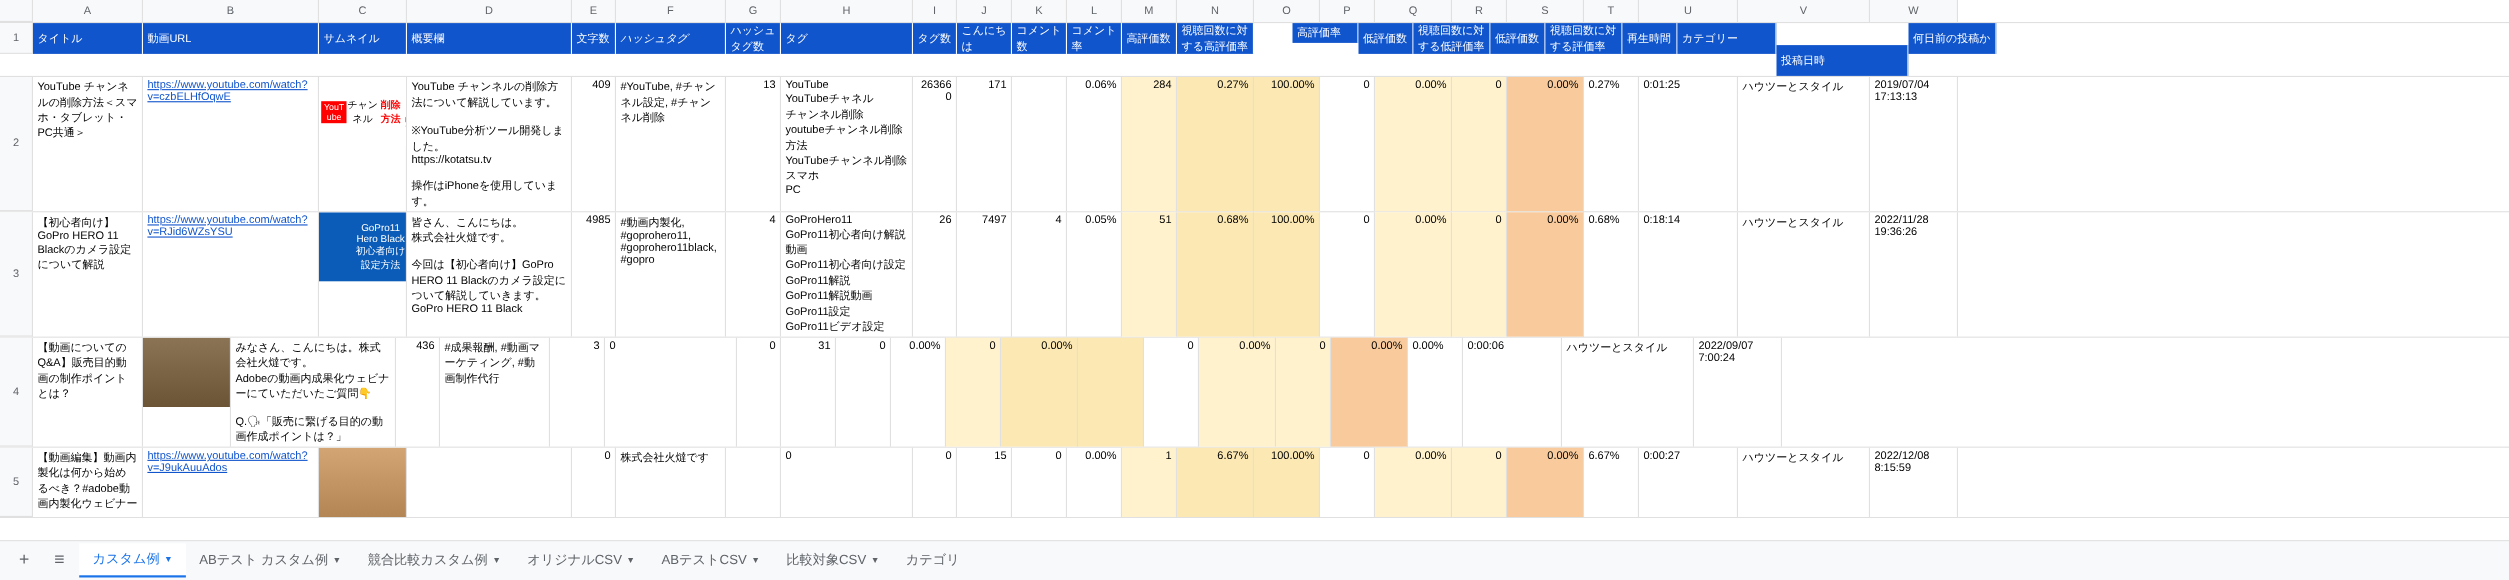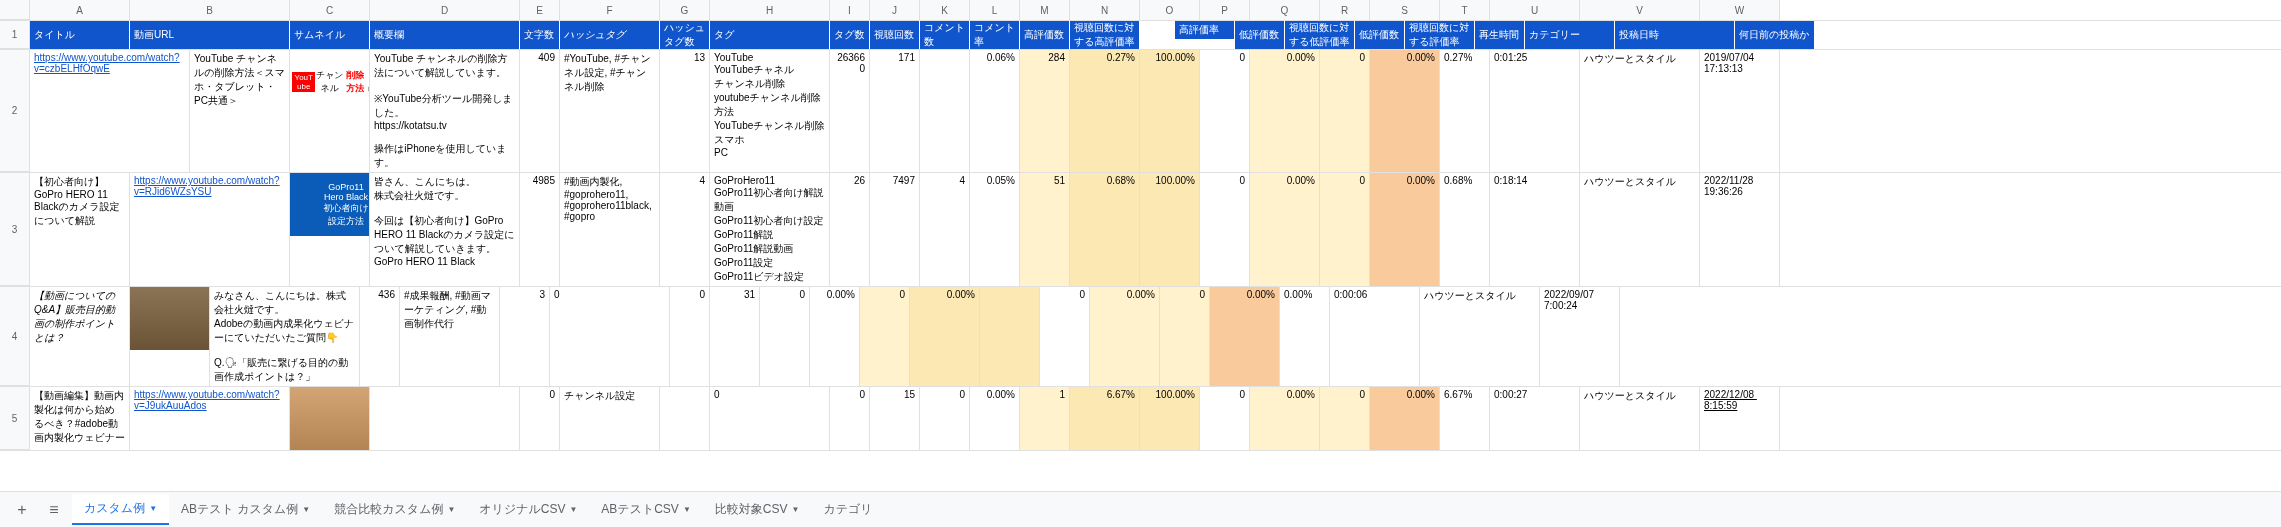--- a/index.html
+++ b/index.html
@@ -64,41 +64,41 @@
     <div class="row-hdr" style="height:28px;">1</div>
   <div class="hdr-cell" style="width: 100px; height: 28px;">タイトル</div>
       <div class="hdr-cell" style="width: 160px; height: 28px;">動画URL</div>
       <div class="hdr-cell" style="width: 80px; height: 28px;">サムネイル</div>
       <div class="hdr-cell" style="width: 150px; height: 28px;">概要欄</div>
       <div class="hdr-cell" style="width: 40px; height: 28px;">文字数</div>
       <div class="hdr-cell" style="width: 100px; height: 28px; font-style: italic;">ハッシュタグ</div>
       <div class="hdr-cell" style="width: 50px; height: 28px;">ハッシュタグ数</div>
       <div class="hdr-cell" style="width: 120px; height: 28px;">タグ</div>
       <div class="hdr-cell" style="width: 40px; height: 28px;">タグ数</div>
-      <div class="hdr-cell" style="width: 50px; height: 28px;">視聴回数</div>
+      <div class="hdr-cell" style="width: 50px; height: 28px;">こんにちは</div>
       <div class="hdr-cell" style="width: 50px; height: 28px;">コメント数</div>
       <div class="hdr-cell" style="width: 50px; height: 28px;">コメント率</div>
       <div class="hdr-cell" style="width: 50px; height: 28px;">高評価数</div>
       <div class="hdr-cell" style="width: 70px; height: 28px;">視聴回数に対する高評価率</div>
       <div class="hdr-cell" style="width: 60px; height: 18px; margin-left: 35px;">高評価率</div>
       <div class="hdr-cell" style="width: 50px; height: 28px;">低評価数</div>
       <div class="hdr-cell" style="width: 70px; height: 28px;">視聴回数に対する低評価率</div>
       <div class="hdr-cell" style="width: 50px; height: 28px;">低評価数</div>
       <div class="hdr-cell" style="width: 70px; height: 28px;">視聴回数に対する評価率</div>
       <div class="hdr-cell" style="width: 50px; height: 28px;">再生時間</div>
       <div class="hdr-cell" style="width: 90px; height: 28px;">カテゴリー</div>
-      <div class="hdr-cell" style="width: 120px; height: 28px;">投稿日時</div>
+      <div class="hdr-cell" style="width: 120px; height: 28px; margin-top: 20px;">投稿日時</div>
       <div class="hdr-cell" style="width: 80px; height: 28px;">何日前の投稿か</div>
     </div>
 
   <div id="data-rows">
       <div class="row">
         <div class="row-hdr" style="align-self: stretch;">2</div>
+        <div class="cell" style="width: 100px;">YouTube チャンネルの削除方法＜スマホ・タブレット・PC共通＞</div>
         <div class="cell link" style="width: 160px;">https://www.youtube.com/watch?v=czbELHfOqwE</div>
-        <div class="cell" style="width: 100px;">YouTube チャンネルの削除方法＜スマホ・タブレット・PC共通＞</div>
         <div class="cell" style="width: 80px; padding: 0px;"><div class="thumb thumb-1"><div class="thumb-inner" style="background: rgb(255, 255, 255); color: rgb(0, 0, 0);"><span class="t1">YouTube</span>チャンネル<br><b style="color:#ff0000">削除方法</b><br>📱💻🖥 共通</div></div></div>
         <div class="cell" style="width: 150px;">YouTube チャンネルの削除方法について解説しています。
 
 ※YouTube分析ツール開発しました。
 https://kotatsu.tv
 
 操作はiPhoneを使用しています。</div>
         <div class="cell num" style="width: 40px;">409</div>
         <div class="cell" style="width: 100px;">#YouTube, #チャンネル設定, #チャンネル削除</div>
         <div class="cell num" style="width: 50px;">13</div>
@@ -159,21 +159,21 @@
         <div class="cell hl-light num" style="width: 70px;">0.00%</div>
         <div class="cell hl-light num" style="width: 50px;">0</div>
         <div class="cell hl-orange num" style="width: 70px;">0.00%</div>
         <div class="cell" style="width: 50px;">0.68%</div>
         <div class="cell" style="width: 90px;">0:18:14</div>
         <div class="cell" style="width: 120px;">ハウツーとスタイル</div>
         <div class="cell" style="width: 80px;">2022/11/28 19:36:26</div>
       </div>
       <div class="row">
         <div class="row-hdr" style="align-self: stretch;">4</div>
-        <div class="cell" style="width: 100px; font-style: italic;">【動画についてのQ&amp;A】販売目的動画の制作ポイントとは？</div>
+        <div class="cell" style="width: 100px;">【動画についてのQ&amp;A】販売目的動画の制作ポイントとは？</div>
         <div class="cell" style="width: 80px; padding: 0px;"><div class="thumb thumb-3"><div class="thumb-inner" style="background: linear-gradient(rgb(139, 115, 85), rgb(107, 83, 53));"></div></div></div>
         <div class="cell" style="width: 150px;">みなさん、こんにちは。株式会社火燵です。
 Adobeの動画内成果化ウェビナーにていただいたご質問👇
 
 Q.🗣「販売に繋げる目的の動画作成ポイントは？」</div>
         <div class="cell num" style="width: 40px;">436</div>
         <div class="cell" style="width: 100px;">#成果報酬, #動画マーケティング, #動画制作代行</div>
         <div class="cell num" style="width: 50px;">3</div>
         <div class="cell" style="width: 120px;">0</div>
         <div class="cell num" style="width: 40px;">0</div>
@@ -192,38 +192,38 @@
         <div class="cell" style="width: 120px;">ハウツーとスタイル</div>
         <div class="cell" style="width: 80px;">2022/09/07 7:00:24</div>
       </div>
       <div class="row">
         <div class="row-hdr" style="align-self: stretch;">5</div>
         <div class="cell" style="width: 100px;">【動画編集】動画内製化は何から始めるべき？#adobe動画内製化ウェビナー</div>
         <div class="cell link" style="width: 160px;">https://www.youtube.com/watch?v=J9ukAuuAdos</div>
         <div class="cell" style="width: 80px; padding: 0px;"><div class="thumb thumb-4"><div class="thumb-inner" style="background: linear-gradient(rgb(212, 165, 116), rgb(180, 133, 84));"></div></div></div>
         <div class="cell" style="width: 150px;"></div>
         <div class="cell num" style="width: 40px;">0</div>
-        <div class="cell" style="width: 100px;">チャンネル設定</div>
+        <div class="cell" style="width: 100px;">株式会社火燵です</div>
         <div class="cell num" style="width: 50px;"></div>
         <div class="cell" style="width: 120px;">0</div>
         <div class="cell num" style="width: 40px;">0</div>
         <div class="cell num" style="width: 50px;">15</div>
         <div class="cell num" style="width: 50px;">0</div>
         <div class="cell num" style="width: 50px;">0.00%</div>
         <div class="cell hl-light num" style="width: 50px;">1</div>
         <div class="cell hl-yellow num" style="width: 70px;">6.67%</div>
         <div class="cell hl-yellow num" style="width: 60px;">100.00%</div>
         <div class="cell num" style="width: 50px;">0</div>
         <div class="cell hl-light num" style="width: 70px;">0.00%</div>
         <div class="cell hl-light num" style="width: 50px;">0</div>
         <div class="cell hl-orange num" style="width: 70px;">0.00%</div>
         <div class="cell" style="width: 50px;">6.67%</div>
         <div class="cell" style="width: 90px;">0:00:27</div>
         <div class="cell" style="width: 120px;">ハウツーとスタイル</div>
-        <div class="cell" style="width: 80px; text-decoration: underline;">2022/12/08 8:15:59</div>
+        <div class="cell" style="width: 80px;">2022/12/08 8:15:59</div>
       </div>
     </div>
 </div>
 
 <div class="sheetbar">
   <div class="plus-btn">+</div>
   <div class="menu-btn">≡</div>
   <div id="sheet-tabs" style="display:flex;">
       <div class="sheet-btn active">カスタム例<span class="arr">▼</span></div>
       <div class="sheet-btn">ABテスト カスタム例<span class="arr">▼</span></div>

